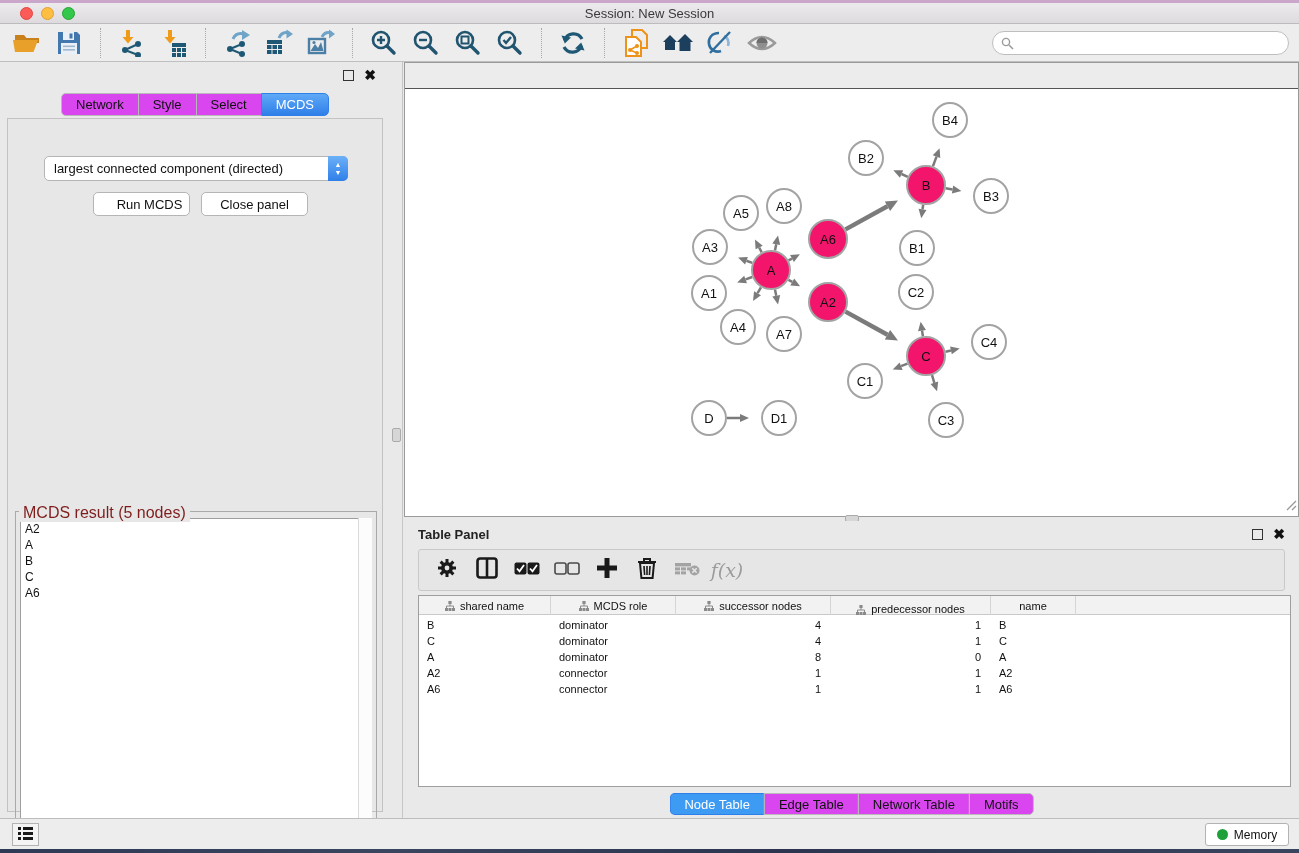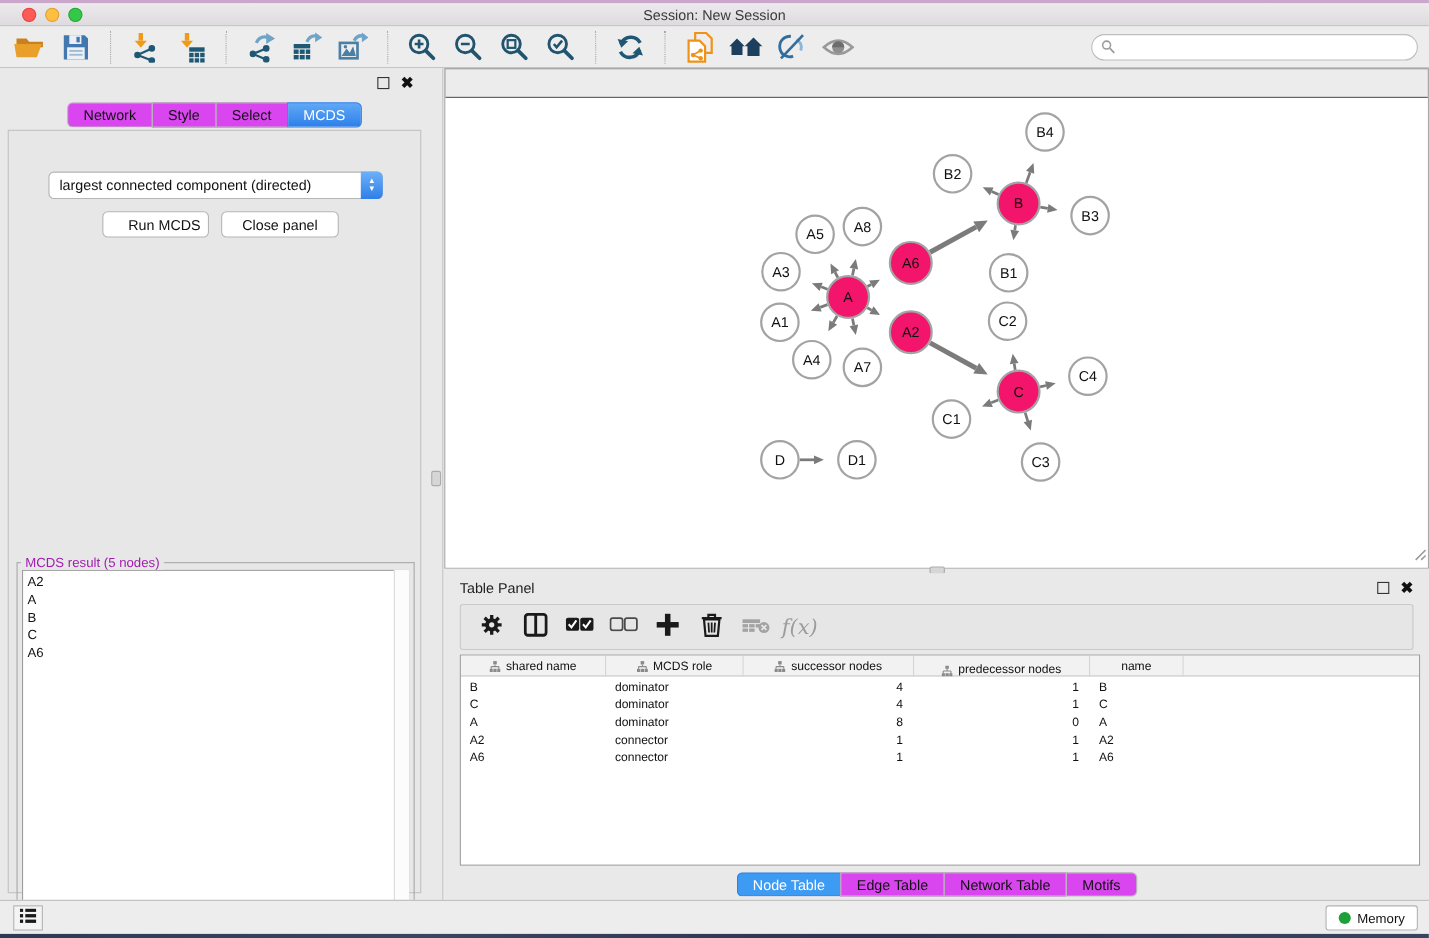--- a/index.html
+++ b/index.html
@@ -56,21 +56,21 @@
   #criterion-stepper { width:20px; height:25px; margin-right:-1px; border-radius:0 5px 5px 0;
     background:linear-gradient(#6CB0F8,#2F7FE9); color:#fff; font-size:7px; line-height:8px;
     display:flex; flex-direction:column; align-items:center; justify-content:center; }
   .cp-btn { position:absolute; top:73px; height:24px; background:#fff; border:1px solid #B5B5B5;
     border-radius:5px; font-size:13px; color:#111; display:flex; align-items:center; justify-content:center; }
   #run-btn { left:85px; width:97px;padding-left:16px; }
   #closepanel-btn { left:193px; width:107px; }
 
   #mcds-group { position:absolute; left:7px; top:392px; width:362px; height:340px; }
   #mcds-legend { position:absolute; left:4px; top:-7px; background:#E7E7E7; padding:0 4px;
-    font-size:12px; color:#a21caf; z-index:2; }
+    font-size:16px; color:#7f1d1d; z-index:2; }
   #mcds-border { position:absolute; inset:0; border:1px solid #A9A9A9; }
   #mcds-list { position:absolute; left:5px; top:7px; width:352px; height:328px; background:#fff;
     border:1px solid #9E9E9E; font-size:12px; color:#111; padding:2px 0 0 4px; }
   #mcds-list .item { line-height:16px; }
   #mcds-scroll { position:absolute; right:5px; top:7px; width:14px; height:328px;
     border-left:1px solid #DADADA; background:#FCFCFC; }
 
   
   #v-splitter { left:390px; top:62px; width:14px; height:756px; background:#E9E9E9; }
   #v-splitter .line { position:absolute; right:1px; top:0; height:100%; border-left:1px solid #C6C6C6; }
@@ -88,21 +88,21 @@
   #nw-titlebar .lights { display:flex; margin-left:14px; }
   #nw-titlebar .tl { width:12px; height:12px; margin-right:7px; }
   #nw-title { position:absolute; left:0; right:0; text-align:center; font-size:13px; color:#1a1a1a; }
   #nw-canvas { position:absolute; left:0; top:25px; width:893px; height:428px; background:#fff;
     border-top:1px solid #555; }
   #graph-svg { position:absolute; left:0; top:0; }
   #nw-resize { position:absolute; right:1px; bottom:1px; }
 
   
   #table-panel { left:404px; top:521px; width:895px; height:297px; background:#E9E9E9; }
-  #tp-header { position:absolute; left:0; top:0; width:100%; height:26px; display:flex; align-items:center; }
+  #tp-header { position:absolute; left:0; top:0; width:100%; height:26px; display:flex; align-items:center;font-weight:bold; }
   #tp-title { font-size:13px; color:#222; margin-left:14px; }
   #tp-toolbar { position:absolute; left:14px; top:28px; width:867px; height:42px; background:#E6E6E6;
     border:1px solid #C9C9C9; border-radius:3px; display:flex; align-items:center; padding-left:8px; }
   .tp-btn { width:40px; height:34px; display:flex; align-items:center; justify-content:center; }
   #fx-label { font-family:"DejaVu Serif", serif; font-style:italic; font-size:19px; color:#9B9B9B; }
 
   #data-table { position:absolute; left:14px; top:74px; width:873px; height:192px; background:#fff;
     border:1px solid #9E9E9E; overflow:hidden; font-size:11px; }
   #tbl-header { position:absolute; left:0; top:0; width:100%; height:19px; background:#F2F2F2;
     border-bottom:1px solid #C9C9C9; }

